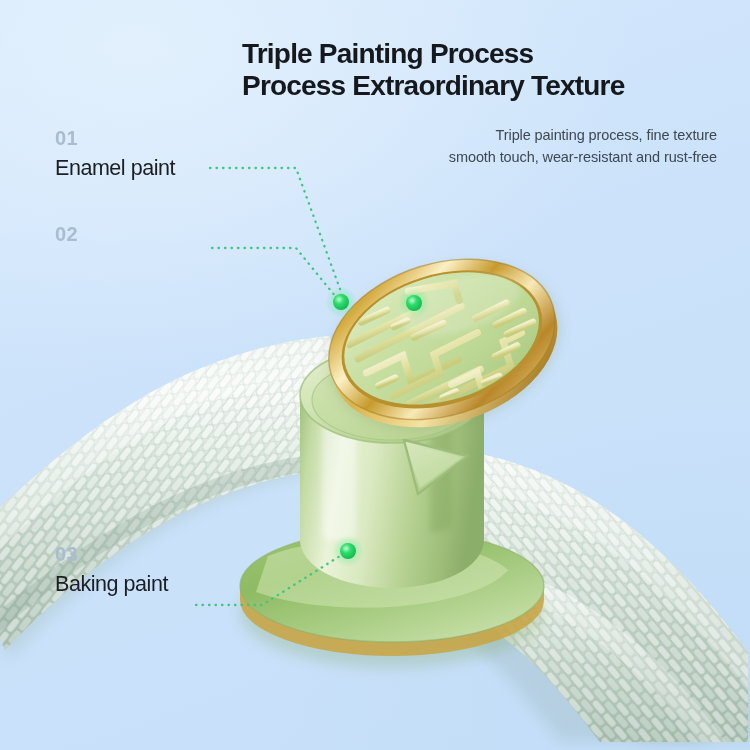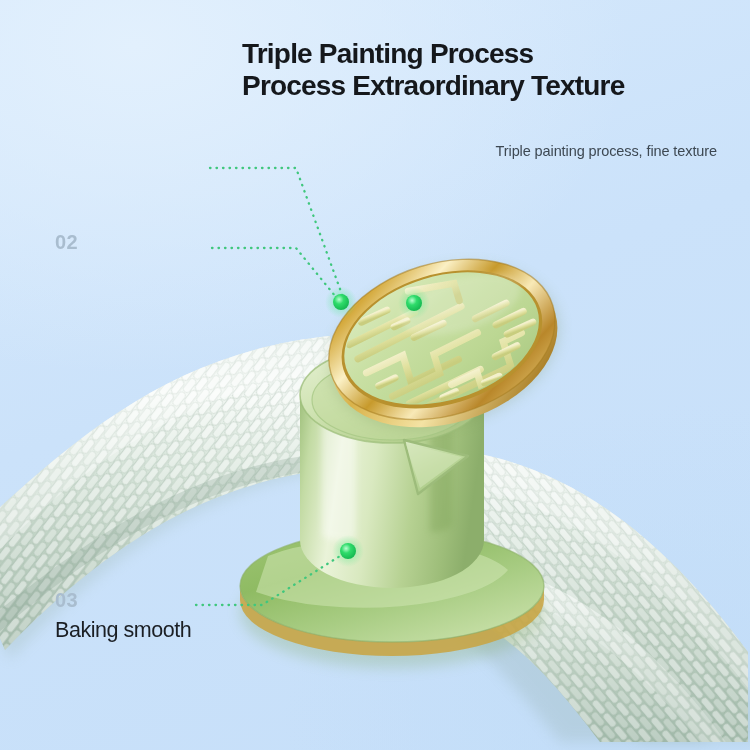--- a/index.html
+++ b/index.html
@@ -20,38 +20,38 @@
   
   .title{
     position:absolute;right:28px;top:38px;width:480px;
     text-align:left;
     font-size:28px;line-height:1.16;font-weight:bold;
     letter-spacing:-0.8px;color:#15181c;
     white-space:nowrap;
   }
   .title .l2{display:block;}
   .subtitle{
-    position:absolute;right:33px;top:140px;width:420px;
+    position:absolute;right:33px;top:124px;width:420px;
     text-align:right;font-size:14.5px;line-height:1.55;
     color:#3d4852;letter-spacing:-0.1px;white-space:nowrap;
   }
   .subtitle span{display:block;}
 
   .lab{position:absolute;}
   .lab .num{
     font-size:20px;font-weight:bold;color:#a9bdcf;
     letter-spacing:0.5px;line-height:1;margin-bottom:7px;
   }
   .lab .txt{
     font-size:21.5px;color:#1b1f24;line-height:1.22;
     letter-spacing:-0.45px;white-space:pre-line;
   }
   #lab01{left:55px;top:128px;}
-  #lab02{left:55px;top:232px;}
-  #lab03{left:55px;top:590px;}
+  #lab02{left:55px;top:224px;}
+  #lab03{left:55px;top:544px;}
 </style>
 </head>
 <body>
 
 <div id="stage">
 
   <svg id="art" viewBox="0 0 750 750">
     <defs>
 
       <linearGradient id="cableBody" x1="0" y1="0" x2="0" y2="1">
@@ -280,25 +280,30 @@
     </g>
   </svg>
 
   <div class="title">
     <span>Triple Painting Process</span>
     <span class="l2">Process Extraordinary Texture</span>
   </div>
 
   <div class="subtitle">
     <span>Triple painting process, fine texture</span>
-  </div>
-
+    <span>smooth touch, wear-resistant and rust-free</span>
+  </div>
+
+  <div class="lab" id="lab01">
+    <div class="num">01</div>
+    <div class="txt">Enamel paint</div>
+  </div>
 
   <div class="lab" id="lab02">
     <div class="num">02</div>
   </div>
 
   <div class="lab" id="lab03">
     <div class="num">03</div>
-    <div class="txt">Baking smooth</div>
+    <div class="txt">Baking paint</div>
   </div>
 
 </div>
 
 </body></html>

